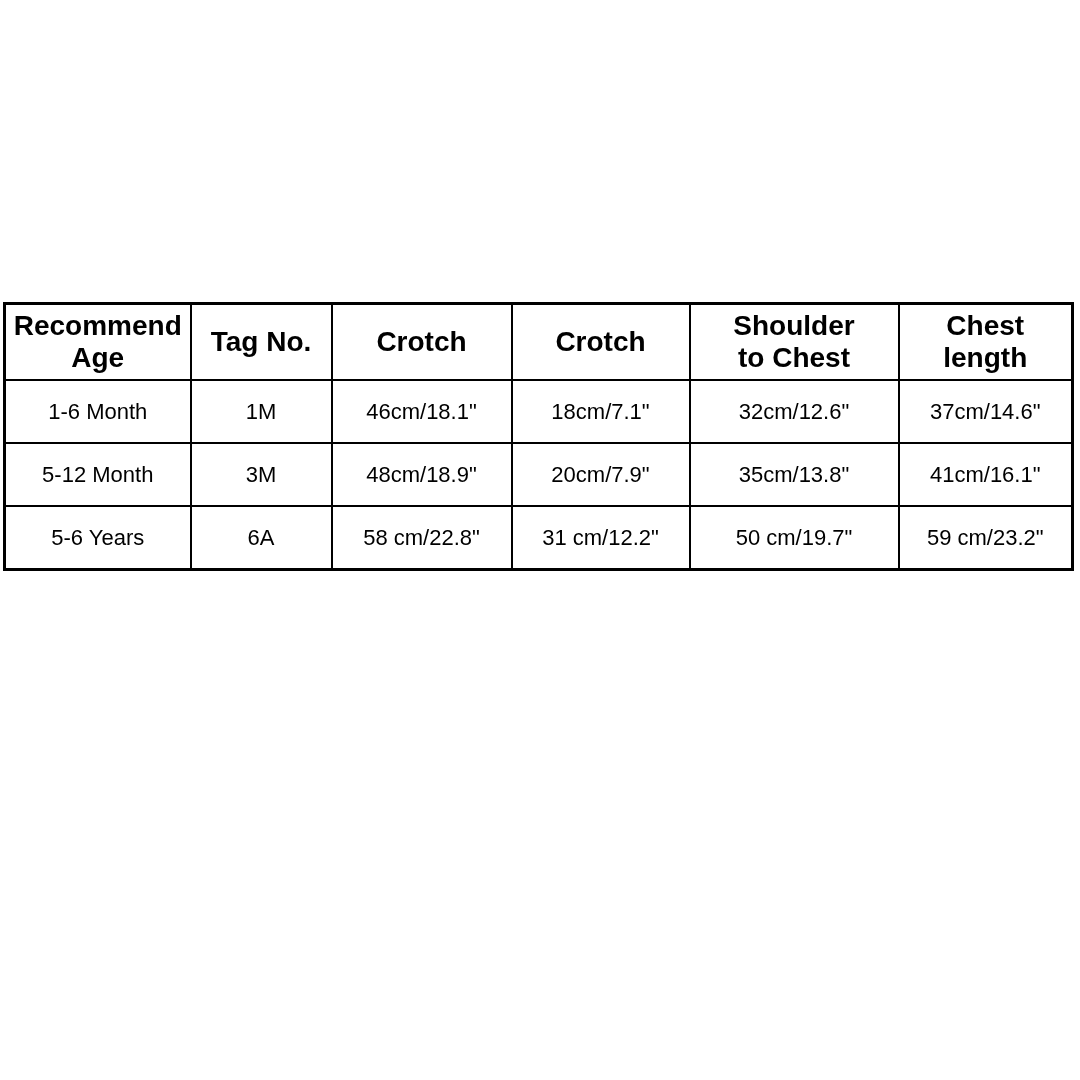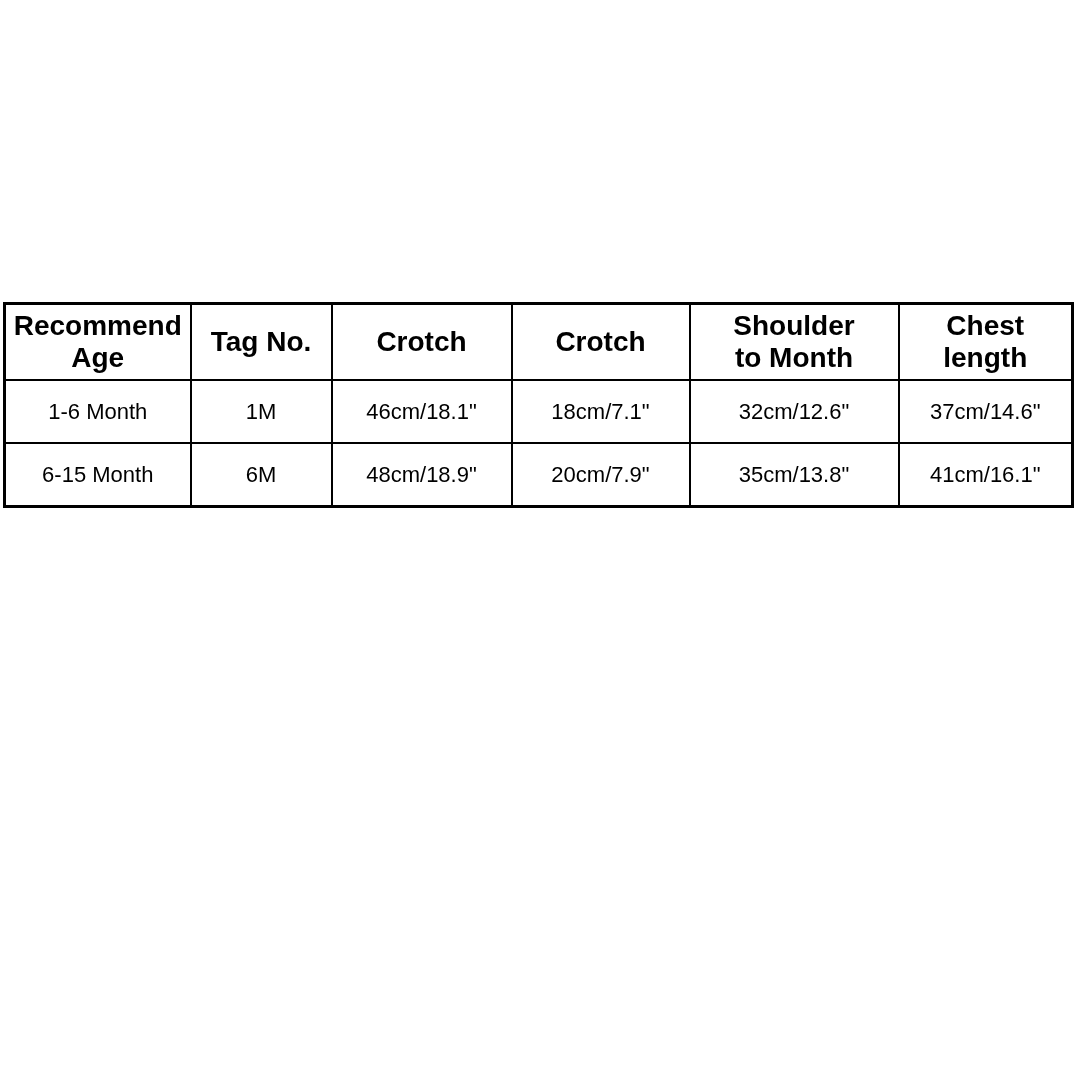--- a/index.html
+++ b/index.html
@@ -65,37 +65,45 @@
         <col style="width: 174px;">
       </colgroup>
     <thead>
       <tr>
           <th>Recommend
 Age</th>
           <th>Tag No.</th>
           <th>Crotch</th>
           <th>Crotch</th>
           <th>Shoulder
-to Month</th>
+to Chest</th>
           <th>Chest
 length</th>
         </tr>
     </thead>
     <tbody>
         <tr>
           <td>1-6 Month</td>
           <td>1M</td>
           <td>46cm/18.1"</td>
           <td>18cm/7.1"</td>
           <td>32cm/12.6"</td>
           <td>37cm/14.6"</td>
         </tr>
         <tr>
-          <td>6-15 Month</td>
-          <td>6M</td>
+          <td>5-12 Month</td>
+          <td>3M</td>
           <td>48cm/18.9"</td>
           <td>20cm/7.9"</td>
           <td>35cm/13.8"</td>
           <td>41cm/16.1"</td>
+        </tr>
+        <tr>
+          <td>5-6 Years</td>
+          <td>6A</td>
+          <td>58 cm/22.8"</td>
+          <td>31 cm/12.2"</td>
+          <td>50 cm/19.7"</td>
+          <td>59 cm/23.2"</td>
         </tr>
       </tbody>
   </table>
 </div>
 
 </body></html>

